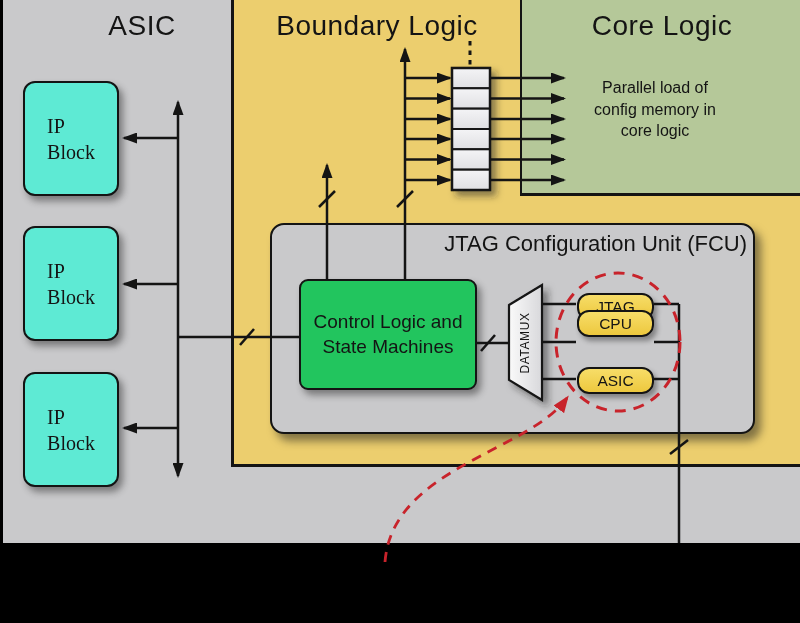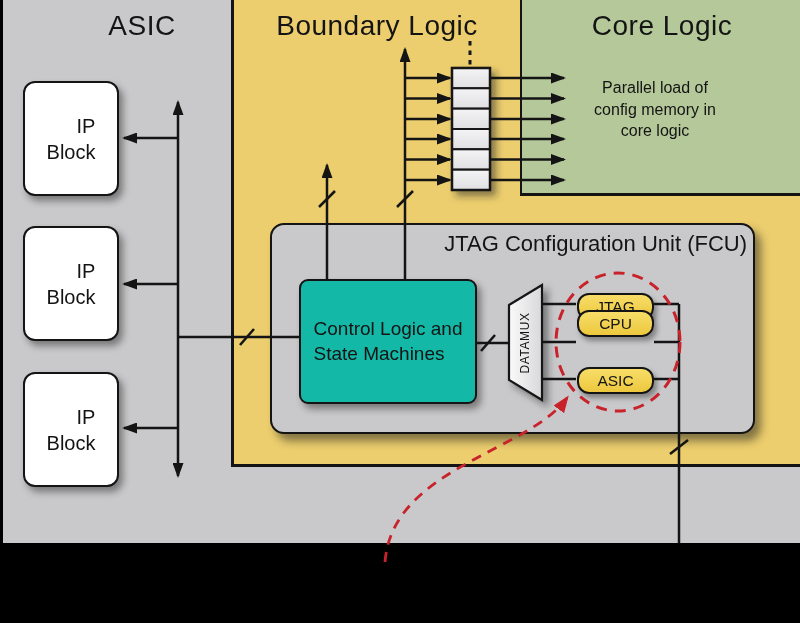--- a/index.html
+++ b/index.html
@@ -15,38 +15,38 @@
   }
   .green-region {
     left:520px; top:0; width:280px; height:196px; background:#B5C899;
     border-left:2px solid #141414; border-bottom:3px solid #141414; box-sizing:border-box;
   }
   .region-title { font-size:28px; text-align:center; white-space:nowrap; letter-spacing:0.5px; }
   .annotation { text-align:center; white-space:pre-line; }
   .anno-cfg { left:233px; top:101px; width:196px; font-size:18.5px; line-height:22px; }
   .anno-par { left:546px; top:77px; width:218px; font-size:16px; line-height:21.5px; }
   .ip-block {
-    left:23px; width:96px; height:115px; background:#ffffff;
+    left:23px; width:96px; height:115px; background:#5eead4;
     border:2.5px solid #141414; border-radius:12px; box-sizing:border-box;
     box-shadow:4px 5px 7px rgba(25,25,25,0.45);
     display:flex; align-items:center; justify-content:center;
-    text-align:right; font-size:20px; line-height:26px; white-space:pre-line;
+    text-align:left; font-size:20px; line-height:26px; white-space:pre-line;font-family:Liberation Serif, serif;
   }
   .fcu-box {
     left:270px; top:223px; width:485px; height:211px; background:#C9C9CB;
     border:2.6px solid #141414; border-radius:14px; box-sizing:border-box;
     box-shadow:6px 7px 9px rgba(25,25,25,0.5);
   }
   .fcu-title { left:400px; top:231px; width:347px; font-size:22px; text-align:right; white-space:nowrap; }
   .control-box {
-    left:299px; top:279px; width:178px; height:125px; background:#14b8a6;
+    left:299px; top:279px; width:178px; height:111px; background:#22c55e;
     border:2.4px solid #141414; border-radius:9px; box-sizing:border-box;
     box-shadow:4px 5px 7px rgba(25,25,25,0.45);
     display:flex; align-items:center; justify-content:center;
-    font-size:19px; line-height:24.5px; white-space:pre-line;
+    text-align:center; font-size:19px; line-height:24.5px; white-space:pre-line;
   }
   .pill {
     left:577px; width:77px; height:27px;
     background:linear-gradient(#F7DD68,#EDC83E);
     border:2.3px solid #141414; border-radius:12px; box-sizing:border-box;
     box-shadow:3px 4px 5px rgba(25,25,25,0.4);
     display:flex; align-items:center; justify-content:center;
     font-size:15.5px; white-space:nowrap;
   }
   .pill-jtag { top:293px; }

